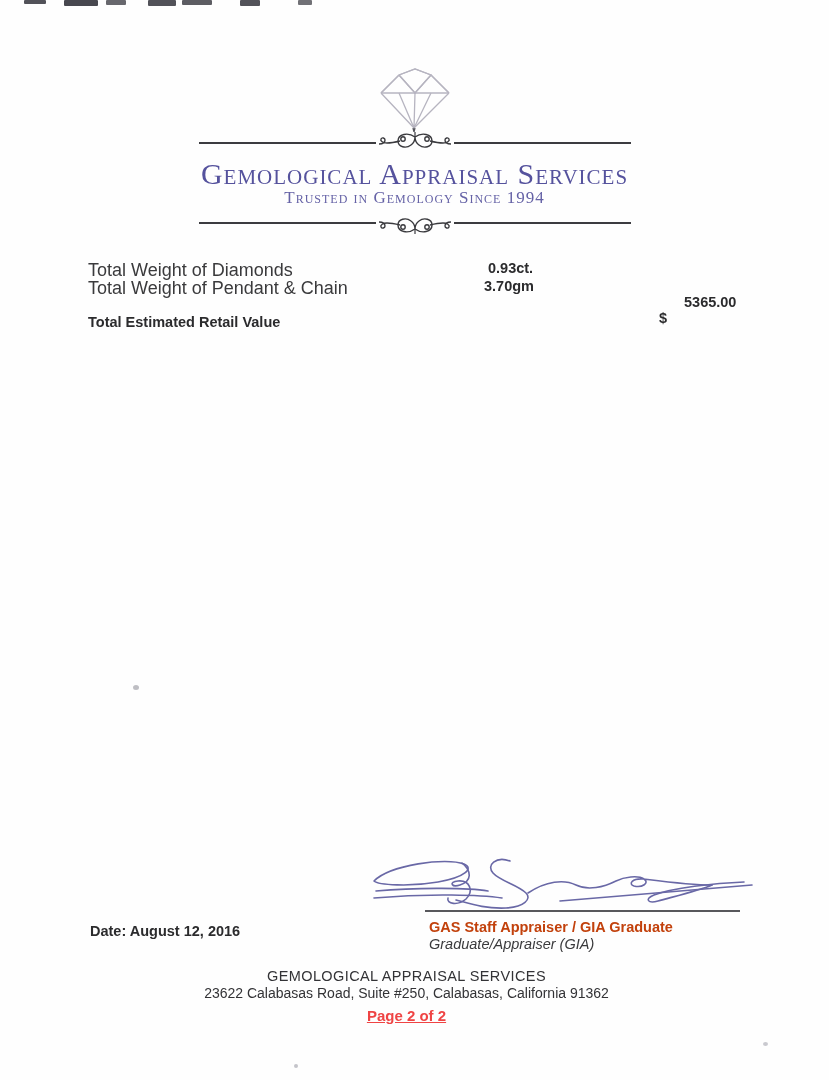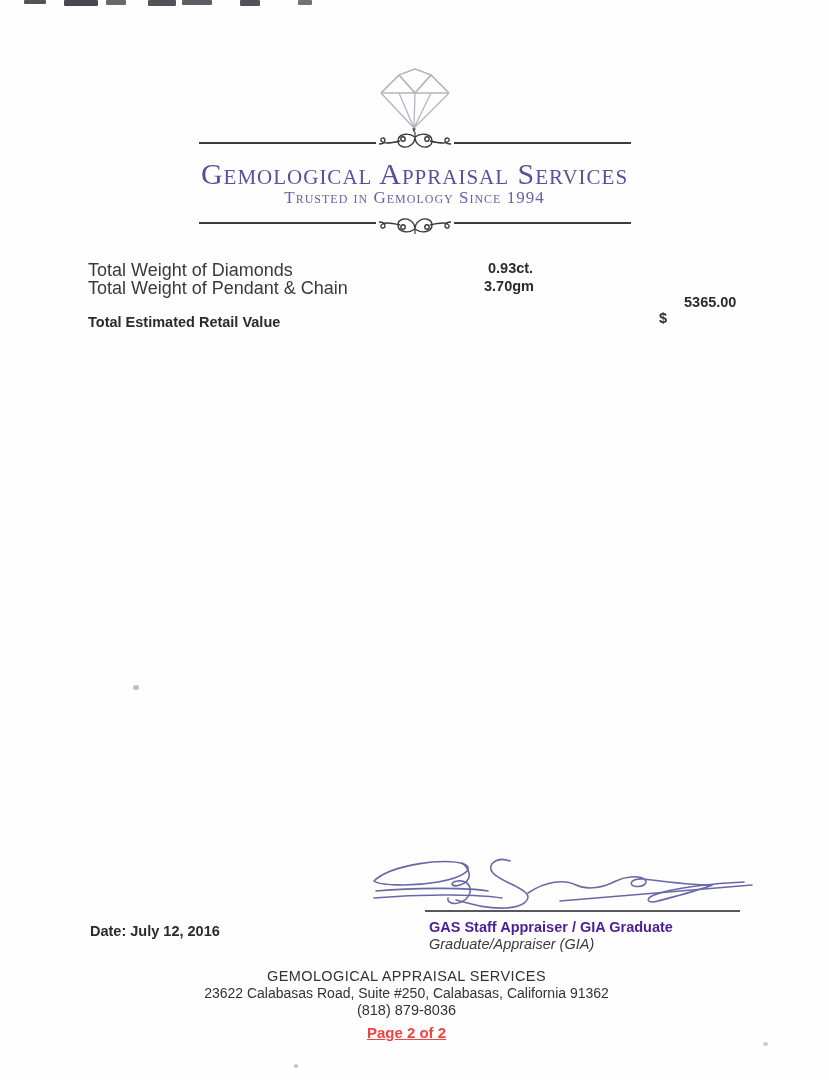--- a/index.html
+++ b/index.html
@@ -52,21 +52,21 @@
   .label-col { position:absolute; left:88px; top:261px; font-size:18px; line-height:18px; color:#3a3a3c; }
   .value-col { position:absolute; left:484px; top:259px; font-size:14.5px; line-height:18px; font-weight:bold; color:#2b2b2d; }
   .value-col .v1 { padding-left:4px; }
   .retail-label { position:absolute; left:88px; top:314px; font-size:14.5px; font-weight:bold; color:#2b2b2d;text-align:center; }
   .retail-currency { position:absolute; left:659px; top:310px; font-size:14.5px; font-weight:bold; color:#2b2b2d; }
   .retail-amount { position:absolute; left:684px; top:294px; font-size:14.5px; font-weight:bold; color:#2b2b2d; }
 
   
   .signature-svg { position:absolute; left:360px; top:855px; width:400px; height:62px; }
   .signature-line { position:absolute; left:425px; top:910px; width:315px; height:2px; background:#58585c; }
-  .appraiser-name { position:absolute; left:429px; top:919px; font-size:14.5px; font-weight:bold; color:#4c1d95; }
+  .appraiser-name { position:absolute; left:429px; top:919px; font-size:14.5px; font-weight:bold; color:#c2410c; }
   .appraiser-title { position:absolute; left:429px; top:936px; font-size:14.5px; font-style:italic; color:#3a3a3c; }
   .date-line { position:absolute; left:90px; top:923px; font-size:14.5px; font-weight:bold; color:#2b2b2d; }
 
   
   .footer {
     position:absolute; left:0; right:16px; top:968px;
     text-align:center; line-height:17px;
   }
   .footer .company { font-size:14.5px; letter-spacing:0.4px; color:#333336; }
   .footer .address { font-size:14px; color:#333336; }
@@ -156,20 +156,19 @@
   <path d="M16 36 C60 32 110 33 128 36 M14 43 C70 38 122 40 142 43"></path>
   <path d="M102 8 C112 16 112 26 100 30 C92 33 88 27 98 26 C110 25 114 36 106 44 C98 51 86 49 88 43"></path>
   <path d="M150 6 C136 1 126 10 133 18 C140 26 158 30 166 38 C172 44 164 52 146 53 C124 54 108 48 96 45"></path>
   <path d="M168 38 C186 26 204 24 216 30 C228 36 244 32 256 26 C264 22 278 20 284 24 C290 28 282 33 274 31 C268 29 272 23 284 24 C300 26 330 30 352 30"></path>
   <path d="M352 30 C338 36 312 42 298 46 C288 49 284 44 294 40 C312 33 354 28 384 27"></path>
   <path d="M200 46 C262 41 330 35 392 30"></path>
 </svg>
 <div class="signature-line"></div>
 <div class="appraiser-name">GAS Staff Appraiser / GIA Graduate</div>
 <div class="appraiser-title">Graduate/Appraiser (GIA)</div>
-<div class="date-line">Date: July 12, 2016</div>
+<div class="date-line">Date: August 12, 2016</div>
 
 <div class="footer">
   <div class="company">GEMOLOGICAL APPRAISAL SERVICES</div>
   <div class="address">23622 Calabasas Road, Suite #250, Calabasas, California 91362</div>
-  <div class="phone">(818) 879-8036</div>
   <div class="page-num">Page 2 of 2</div>
 </div>
 
 </body></html>

